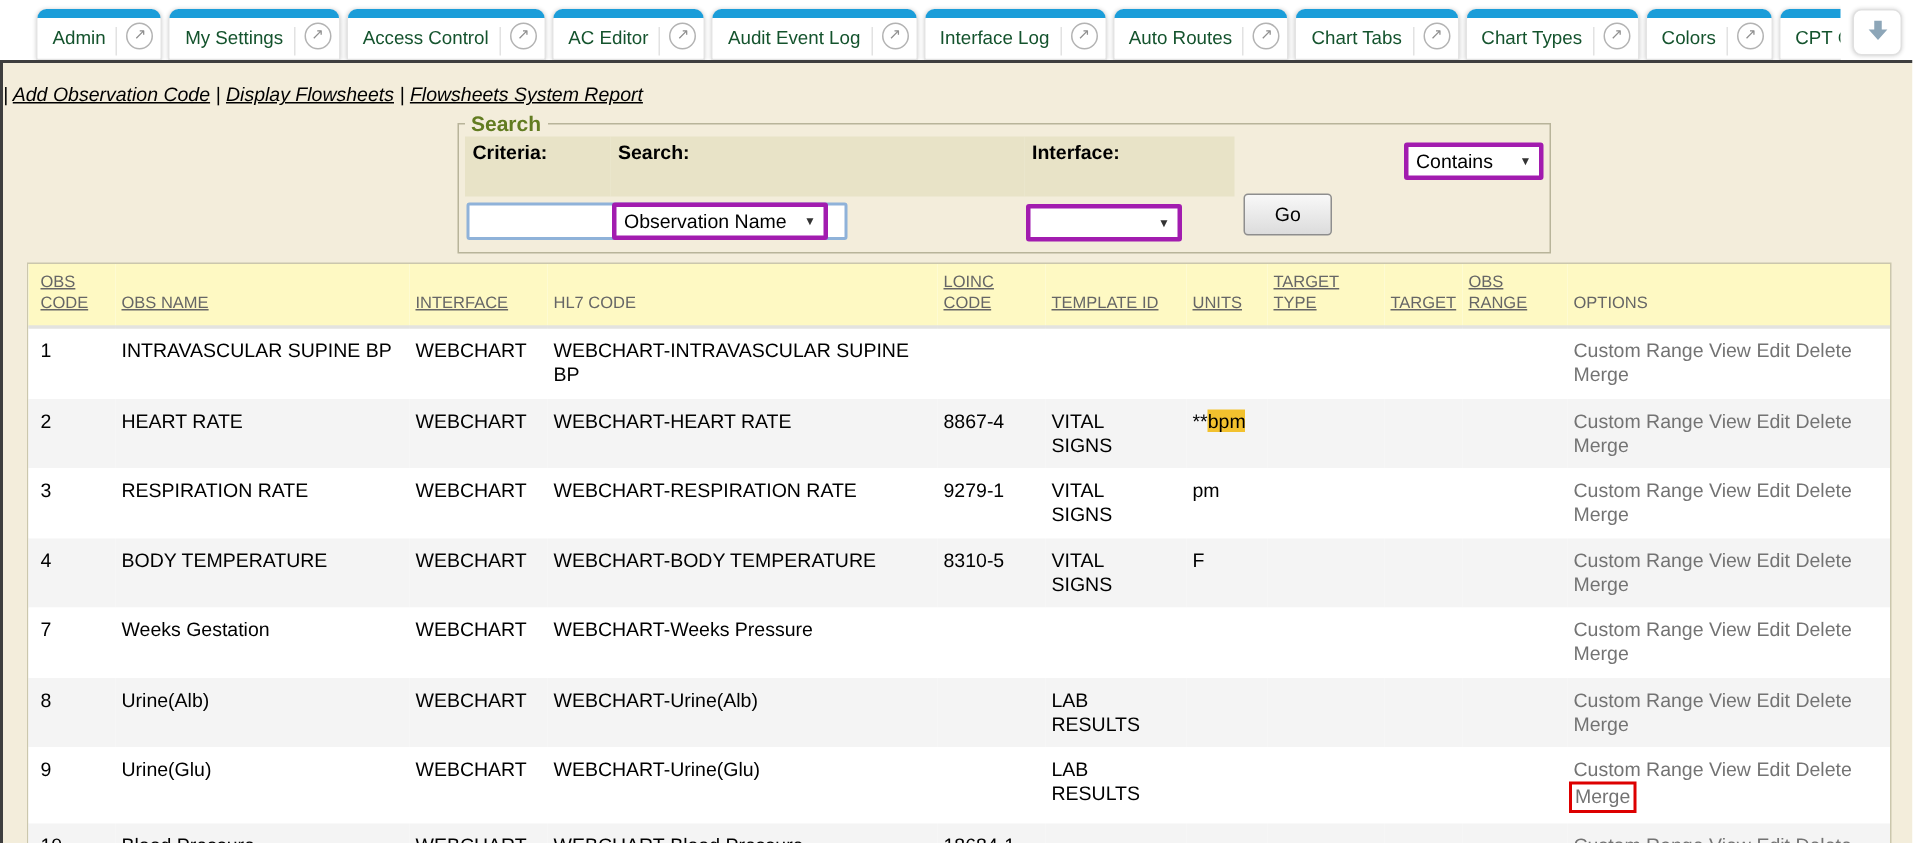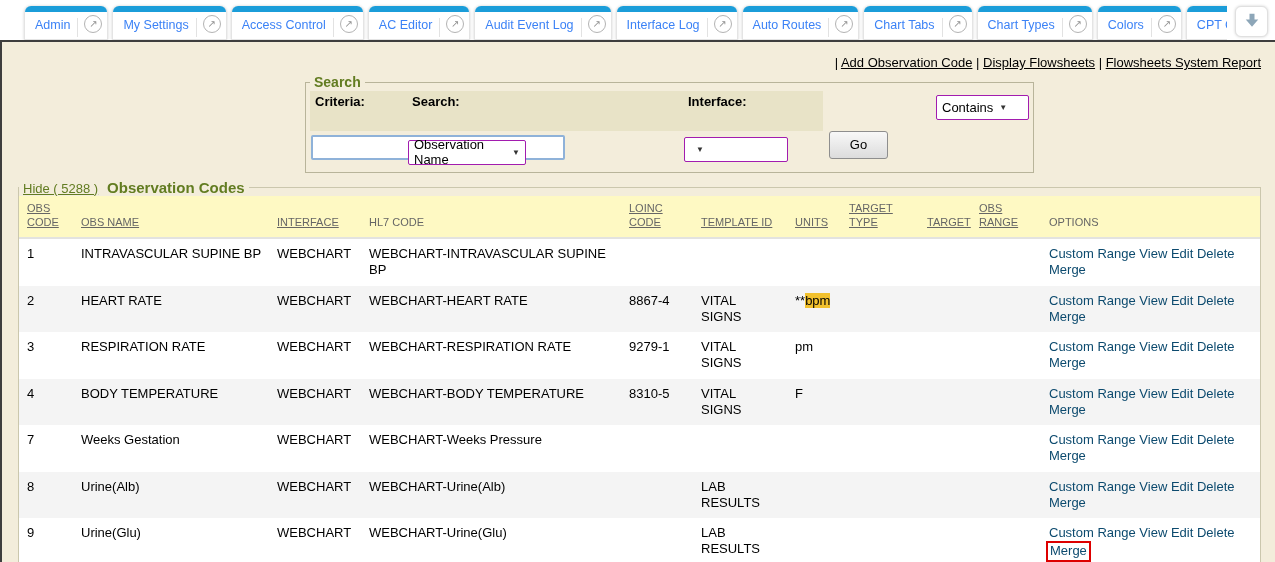--- a/index.html
+++ b/index.html
@@ -25,61 +25,62 @@
     display: flex; align-items: center;
     height: 34px; padding: 5px 5px 0 10px;
     background: #fff; border: 1px solid #e4e4e4; border-top: none;
     border-radius: 7px 7px 0 0;
     box-shadow: 0 0 3px rgba(0,0,0,.18);
   }
   .tab::before {
     content: ""; position: absolute; top: 0; left: 0; right: 0; height: 6px;
     background: #1b9dd9; border-radius: 7px 7px 0 0;
   }
-  .tab-label { font-size: 12.5px; color: #3b82f6; margin-right: 7px; }
+  .tab-label { font-size: 12.5px; color: #14532d; margin-right: 7px; }
   .tab-sep { width: 1px; align-self: stretch; margin: 7px 6px 2px 0; background: #e2e2e2; }
   .launch {
     width: 18px; height: 18px; border: 1.5px solid #b3b3b3; border-radius: 50%;
     color: #8f8f8f; font-size: 10px; line-height: 15px; text-align: center;
     flex: 0 0 auto; margin-bottom: 2px;
   }
   .overflow-btn {
     position: absolute; right: 7px; top: 6px; width: 33px; height: 31px;
     background: #fff; border: 1px solid #e0e0e0; border-radius: 6px;
     box-shadow: 0 0 3px rgba(0,0,0,.18); cursor: pointer;
     display: flex; align-items: center; justify-content: center; padding: 0;
   }
 
   
   .content {
     height: 520px; background: #f3eddb;
     border-left: 2px solid #3e3e3e; position: relative;
   }
   .toplinks {
-    text-align: right; padding: 13px 14px 0 0; font-size: 13px; color: #000;
+    padding: 13px 14px 0 0; font-size: 13px; color: #000;
     height: 30px;
+    font-style: italic;
   }
   .toplinks a { color: #000; text-decoration: underline; cursor: pointer; }
 
   
   fieldset { border: 1px solid #b8b49a; margin: 0; padding: 0; }
   legend { font-weight: bold; color: #627c21; font-size: 14px; padding: 0 4px; }
   .search-fs { margin: 2px 0 0 303px; width: 666px; padding: 1px 4px 7px; background: transparent; }
   .search-grid {
     display: grid; grid-template-columns: 97px 276px 140px 112px auto;
     align-items: start;
   }
   .sg-label {
     background: #e8e3c7; font-weight: bold; font-size: 13px;
     padding: 3px 5px; height: 40px; white-space: nowrap;
   }
   .sg-ctrl { padding: 4px 0 0 1px; }
   .sel {
-    display: inline-flex; align-items: center; 
-    background: #fff; border: 1px solid #a21caf; border-radius: 2px;
+    display: inline-flex; align-items: center; justify-content: space-between;
+    background: #fff; border: 3px solid #a21caf; border-radius: 2px;
     height: 25px; font-size: 13px; padding: 0 5px; cursor: default;
   }
   .sel .caret { font-size: 8px; color: #333; margin-left: 6px; }
   .search-text {
     width: 254px; height: 25px; border: 2px solid #8fb2d9; border-radius: 2px;
     font-size: 13px; font-family: "Liberation Sans", sans-serif; padding: 0 4px;
     outline: none; background: #fff;
   }
   .go-btn {
     margin: -6px 0 0 6px; width: 59px; height: 28px;
@@ -106,21 +107,21 @@
   .wraphdr { display: inline-block; max-width: 46px; }
   table.codes tbody td {
     padding: 7px 4px; vertical-align: top; font-size: 13px; line-height: 1.25;
     background: transparent;
   }
   table.codes tbody td:first-child { padding-left: 8px; }
   table.codes tbody tr { background: #fff; }
   table.codes tbody tr.alt { background: #f4f4f4; }
   .narrow { display: inline-block; max-width: 60px; }
   .hl { background: #f2c12e; }
-  td.c-opt a { color: #0c4a6e; text-decoration: none; cursor: pointer; }
+  td.c-opt a { color: #737373; text-decoration: none; cursor: pointer; }
   .red-box { display: inline-block; border: 2px solid #dd0000; padding: 0 2px; margin-left: -3px; }
 </style>
 </head>
 <body>
 
 <div class="tabbar">
   <div class="tab-strip">
       <div class="tab">
         <span class="tab-label">Admin</span>
         <span class="tab-sep"></span>
@@ -199,40 +200,36 @@
       <div class="sg-ctrl">
         <div class="sel" style="width:93px">
           <span>Contains</span>
           <span class="caret">▼</span>
         </div>
       </div>
       <div class="sg-ctrl">
         <input class="search-text" type="text" value="" style="">
       </div>
       <div class="sg-ctrl">
-        <div class="sel" style="width:118px">
+        <div class="sel" style="width:144px">
           <span>Observation Name</span>
           <span class="caret">▼</span>
         </div>
       </div>
       <div class="sg-ctrl">
         <div class="sel" style="width:104px">
           <span></span>
           <span class="caret">▼</span>
         </div>
       </div>
       <button class="go-btn">Go</button>
     </div>
   </fieldset>
 
   <fieldset class="codes-fs">
-    <legend>
-      <a class="hide-link">Hide ( 5288 )</a>
-      <span class="codes-title">Observation Codes</span>
-    </legend>
     <table class="codes">
       <colgroup>
         <col style="width:58px">
           <col style="width:196px">
           <col style="width:92px">
         <col style="width:260px">
           <col style="width:72px">
           <col style="width:94px">
         <col style="width:54px">
           <col style="width:78px">

